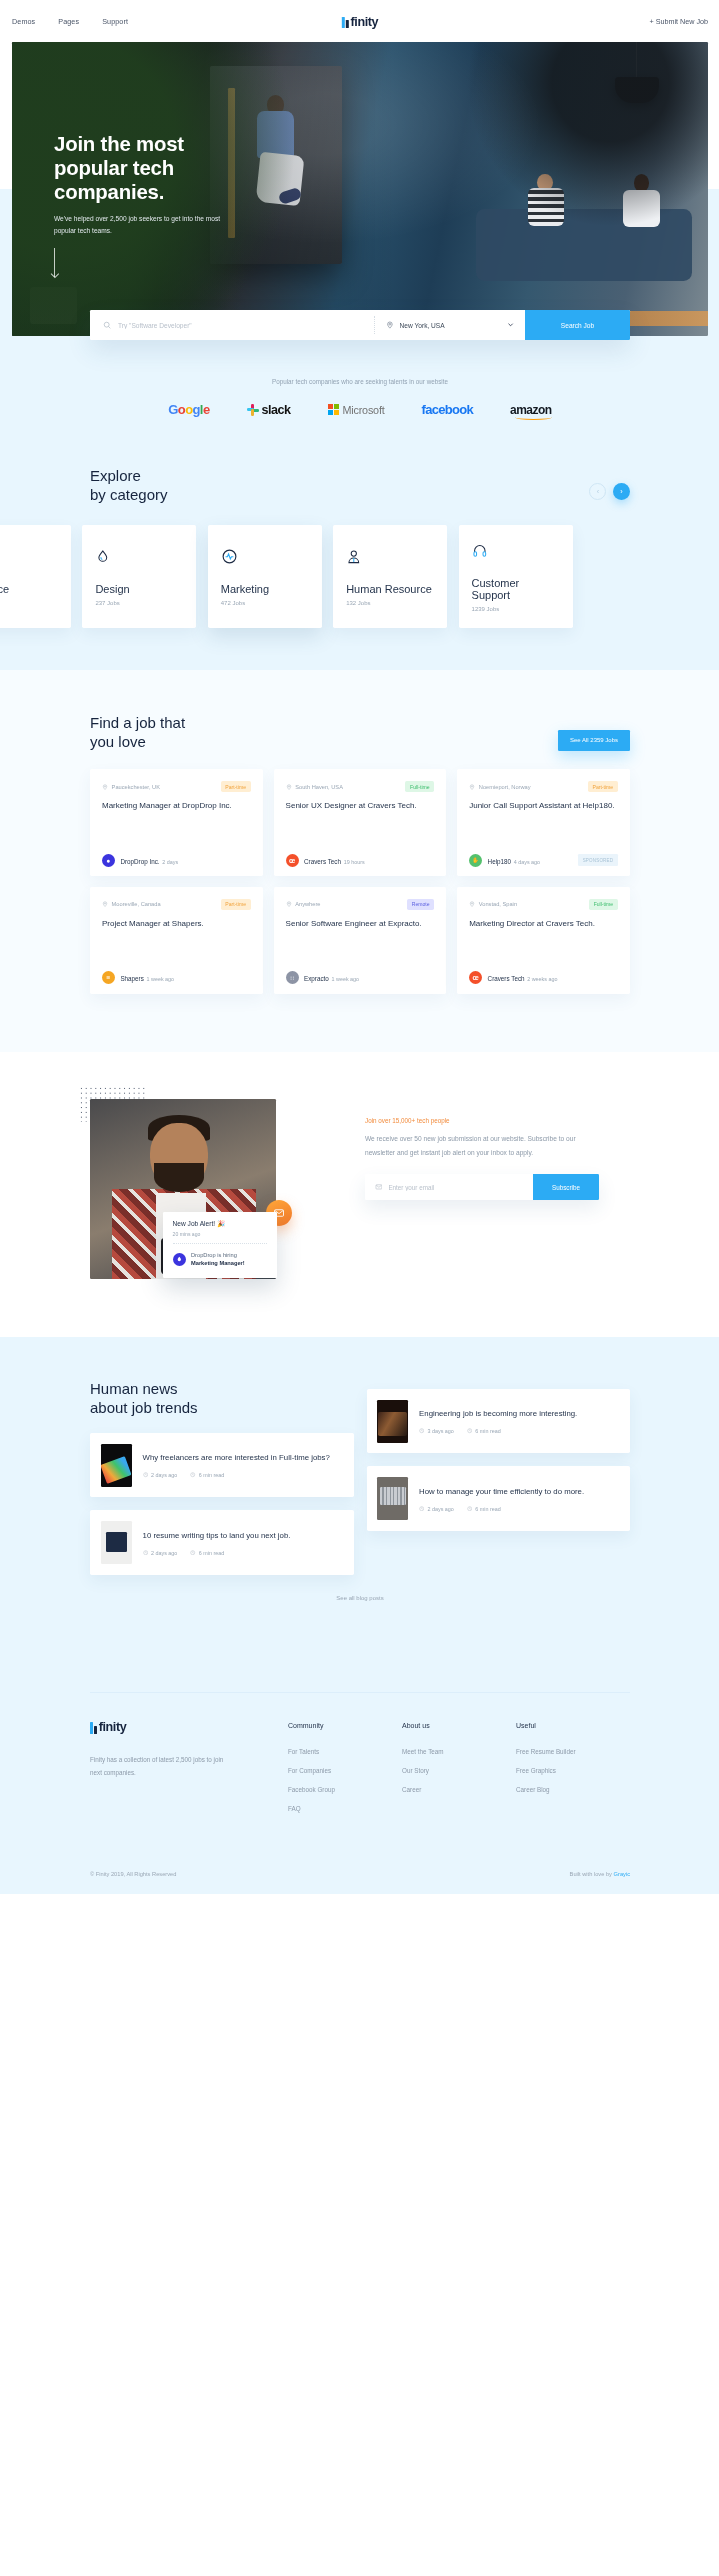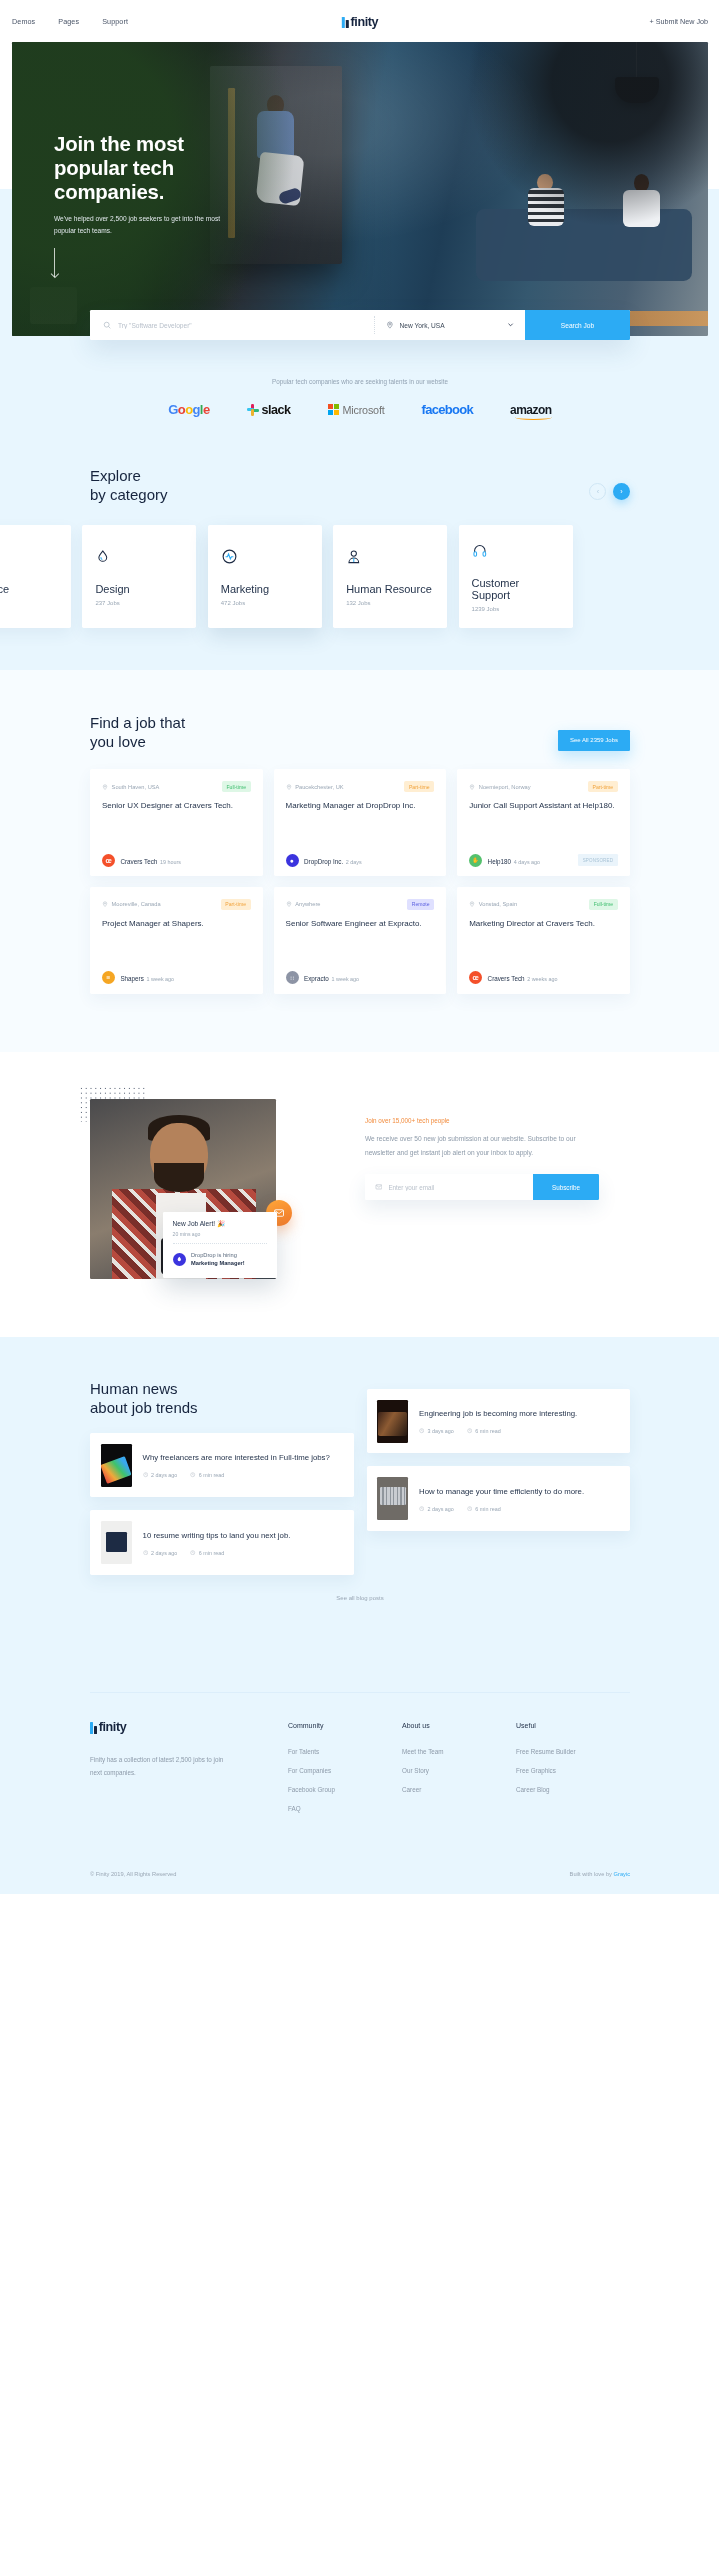--- a/index.html
+++ b/index.html
@@ -476,50 +476,50 @@
     <div class="jobs-grid">
 
       <div class="job-card">
         <div class="job-top">
           <span class="icon">
             <svg width="6" height="6" viewBox="0 0 24 24" fill="none" stroke="#aeb8c3" stroke-width="2">
                 <path d="M12 22s7-7.2 7-12a7 7 0 1 0-14 0c0 4.8 7 12 7 12z"></path>
                 <circle cx="12" cy="10" r="2.6"></circle>
               </svg>
           </span>
-          <span class="job-loc">South Haven, USA</span>
-          <span class="tag tag-full">Full-time</span>
-        </div>
-        <div class="job-title">Senior UX Designer at Cravers Tech.</div>
+          <span class="job-loc">Paucekchester, UK</span>
+          <span class="tag tag-part">Part-time</span>
+        </div>
+        <div class="job-title">Marketing Manager at DropDrop Inc.</div>
         <div class="job-foot">
-          <span class="co-logo" style="background:#f4502a">œ</span>
+          <span class="co-logo" style="background:#3b34de">●</span>
           <span class="co-meta">
-            <span class="co-name">Cravers Tech</span>
-            <span class="co-time">19 hours</span>
+            <span class="co-name">DropDrop Inc.</span>
+            <span class="co-time">2 days</span>
           </span>
         </div>
       </div>
 
       <div class="job-card">
         <div class="job-top">
           <span class="icon">
             <svg width="6" height="6" viewBox="0 0 24 24" fill="none" stroke="#aeb8c3" stroke-width="2">
                 <path d="M12 22s7-7.2 7-12a7 7 0 1 0-14 0c0 4.8 7 12 7 12z"></path>
                 <circle cx="12" cy="10" r="2.6"></circle>
               </svg>
           </span>
-          <span class="job-loc">Paucekchester, UK</span>
-          <span class="tag tag-part">Part-time</span>
-        </div>
-        <div class="job-title">Marketing Manager at DropDrop Inc.</div>
+          <span class="job-loc">South Haven, USA</span>
+          <span class="tag tag-full">Full-time</span>
+        </div>
+        <div class="job-title">Senior UX Designer at Cravers Tech.</div>
         <div class="job-foot">
-          <span class="co-logo" style="background:#3b34de">●</span>
+          <span class="co-logo" style="background:#f4502a">œ</span>
           <span class="co-meta">
-            <span class="co-name">DropDrop Inc.</span>
-            <span class="co-time">2 days</span>
+            <span class="co-name">Cravers Tech</span>
+            <span class="co-time">19 hours</span>
           </span>
         </div>
       </div>
 
       <div class="job-card">
         <div class="job-top">
           <span class="icon">
             <svg width="6" height="6" viewBox="0 0 24 24" fill="none" stroke="#aeb8c3" stroke-width="2">
                 <path d="M12 22s7-7.2 7-12a7 7 0 1 0-14 0c0 4.8 7 12 7 12z"></path>
                 <circle cx="12" cy="10" r="2.6"></circle>

